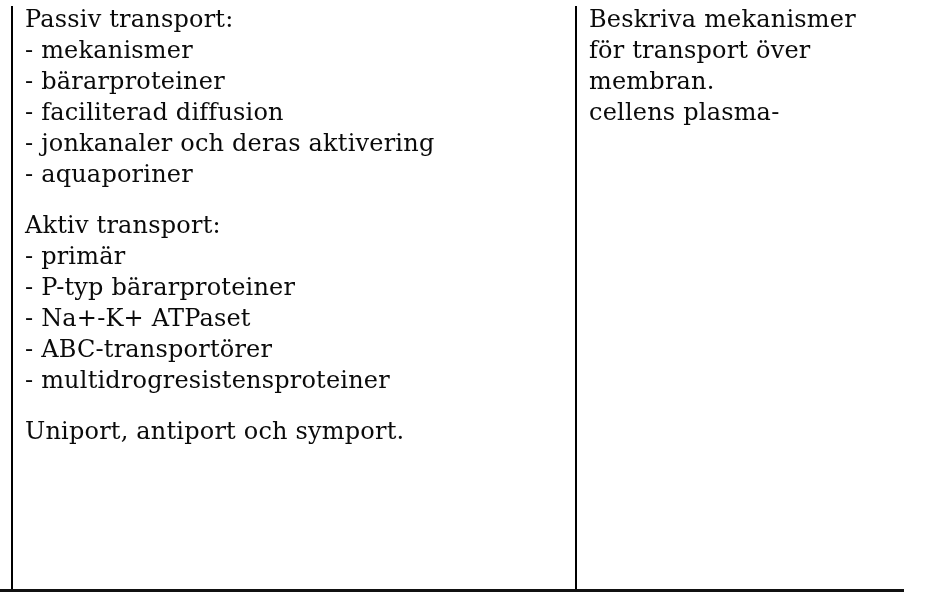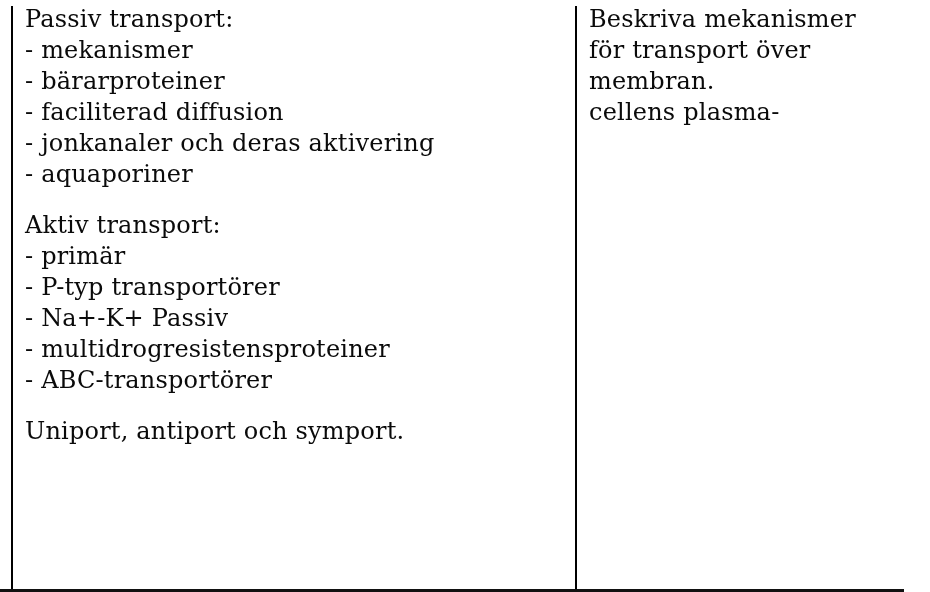--- a/index.html
+++ b/index.html
@@ -72,24 +72,24 @@
         <div class="line">Passiv transport:</div>
         <div class="line">- mekanismer</div>
         <div class="line">- bärarproteiner</div>
         <div class="line">- faciliterad diffusion</div>
         <div class="line">- jonkanaler och deras aktivering</div>
         <div class="line">- aquaporiner</div>
       </div>
       <div class="para">
         <div class="line">Aktiv transport:</div>
         <div class="line">- primär</div>
-        <div class="line">- P-typ transportörer</div>
-        <div class="line">- Na+-K+ Passiv</div>
+        <div class="line">- P-typ bärarproteiner</div>
+        <div class="line">- Na+-K+ ATPaset</div>
+        <div class="line">- ABC-transportörer</div>
         <div class="line">- multidrogresistensproteiner</div>
-        <div class="line">- ABC-transportörer</div>
       </div>
       <div class="para">
         <div class="line">Uniport, antiport och symport.</div>
       </div>
     </div>
   <div class="cell cell-right" id="right-cell">
       <div class="para">
         <div class="line">Beskriva mekanismer</div>
         <div class="line">för transport över</div>
         <div class="line">membran.</div>

